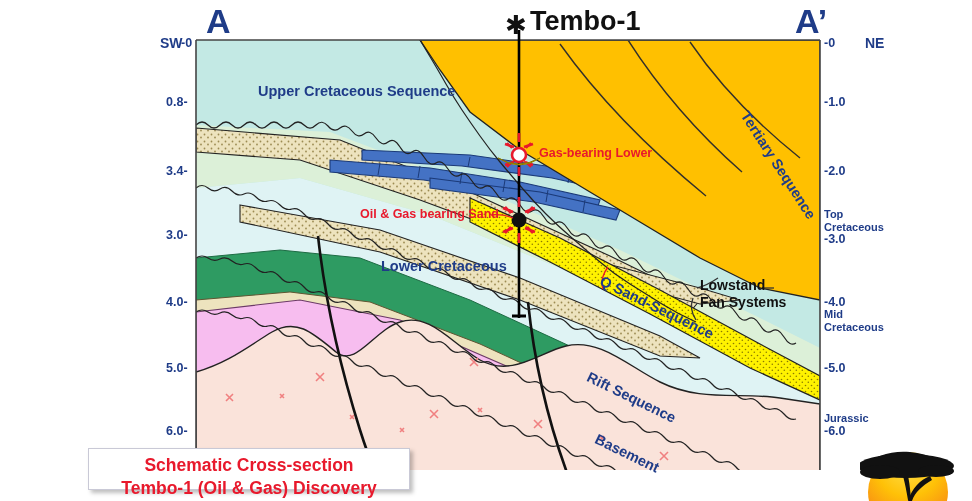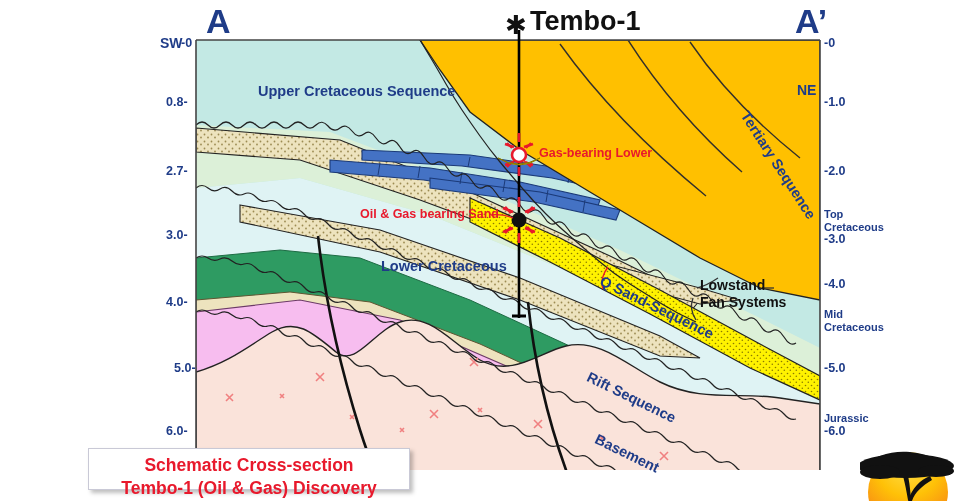--- a/index.html
+++ b/index.html
@@ -199,41 +199,41 @@
 </svg>
 
 
 
 
 <div class="lbl cap-ab" style="left:206px;top:2px;">A</div>
 <div class="lbl cap-ab" style="left:795px;top:2px;">A’</div>
 
 
 <div class="lbl dirs" style="left:160px;top:35px;">SW</div>
-<div class="lbl dirs" style="left:797px;top:35px;margin-top:47px;">NE</div>
+<div class="lbl dirs" style="left:865px;top:35px;">NE</div>
 
 
 <div class="lbl wellname" style="left:530px;top:6px;">Tembo-1</div>
 <div class="lbl" style="left:505px;top:10px;font-size:26px;color:#111;font-weight:bold;">✱</div>
 
 
 <div class="lbl axis-num" style="left:181px;top:36px;">-0</div>
 <div class="lbl axis-num" style="left:166px;top:95px;">0.8-</div>
-<div class="lbl axis-num" style="left:166px;top:164px;">2.7-</div>
+<div class="lbl axis-num" style="left:166px;top:164px;">3.4-</div>
 <div class="lbl axis-num" style="left:166px;top:228px;">3.0-</div>
 <div class="lbl axis-num" style="left:166px;top:295px;">4.0-</div>
-<div class="lbl axis-num" style="left:166px;top:361px;margin-left:8px;">5.0-</div>
+<div class="lbl axis-num" style="left:166px;top:361px;">5.0-</div>
 <div class="lbl axis-num" style="left:166px;top:424px;">6.0-</div>
 
 
 <div class="lbl axis-num" style="left:824px;top:36px;">-0</div>
 <div class="lbl axis-num" style="left:824px;top:95px;">-1.0</div>
 <div class="lbl axis-num" style="left:824px;top:164px;">-2.0</div>
 <div class="lbl axis-num" style="left:824px;top:232px;text-align:right;">-3.0</div>
-<div class="lbl axis-num" style="left:824px;top:277px;">-4.0</div>
+<div class="lbl axis-num" style="left:824px;top:295px;">-4.0</div>
 <div class="lbl axis-num" style="left:824px;top:361px;">-5.0</div>
 <div class="lbl axis-num" style="left:824px;top:424px;">-6.0</div>
 
 
 <div class="lbl axis-small" style="left:824px;top:208px;">Top</div>
 <div class="lbl axis-small" style="left:824px;top:221px;">Cretaceous</div>
 <div class="lbl axis-small" style="left:824px;top:308px;">Mid</div>
 <div class="lbl axis-small" style="left:824px;top:321px;">Cretaceous</div>
 <div class="lbl axis-small" style="left:824px;top:412px;">Jurassic</div>
 

